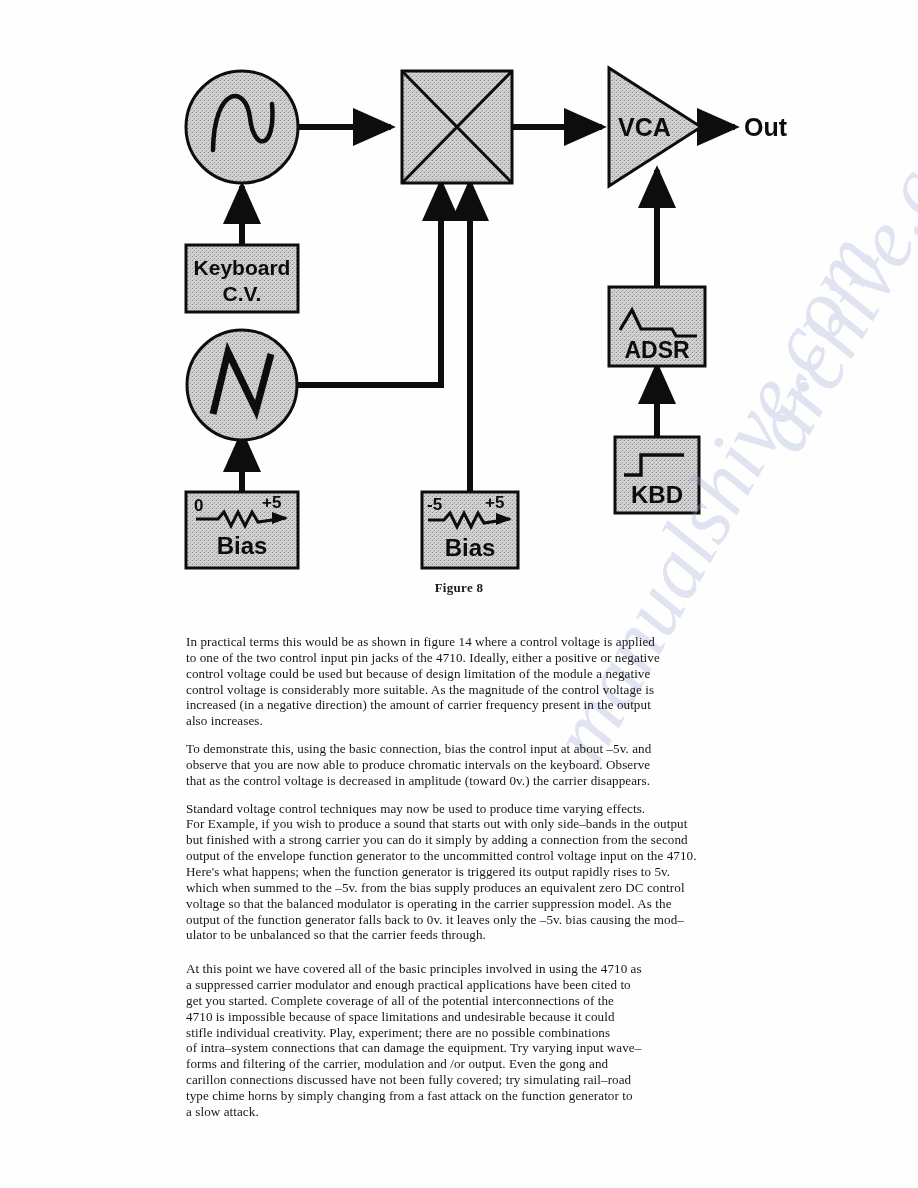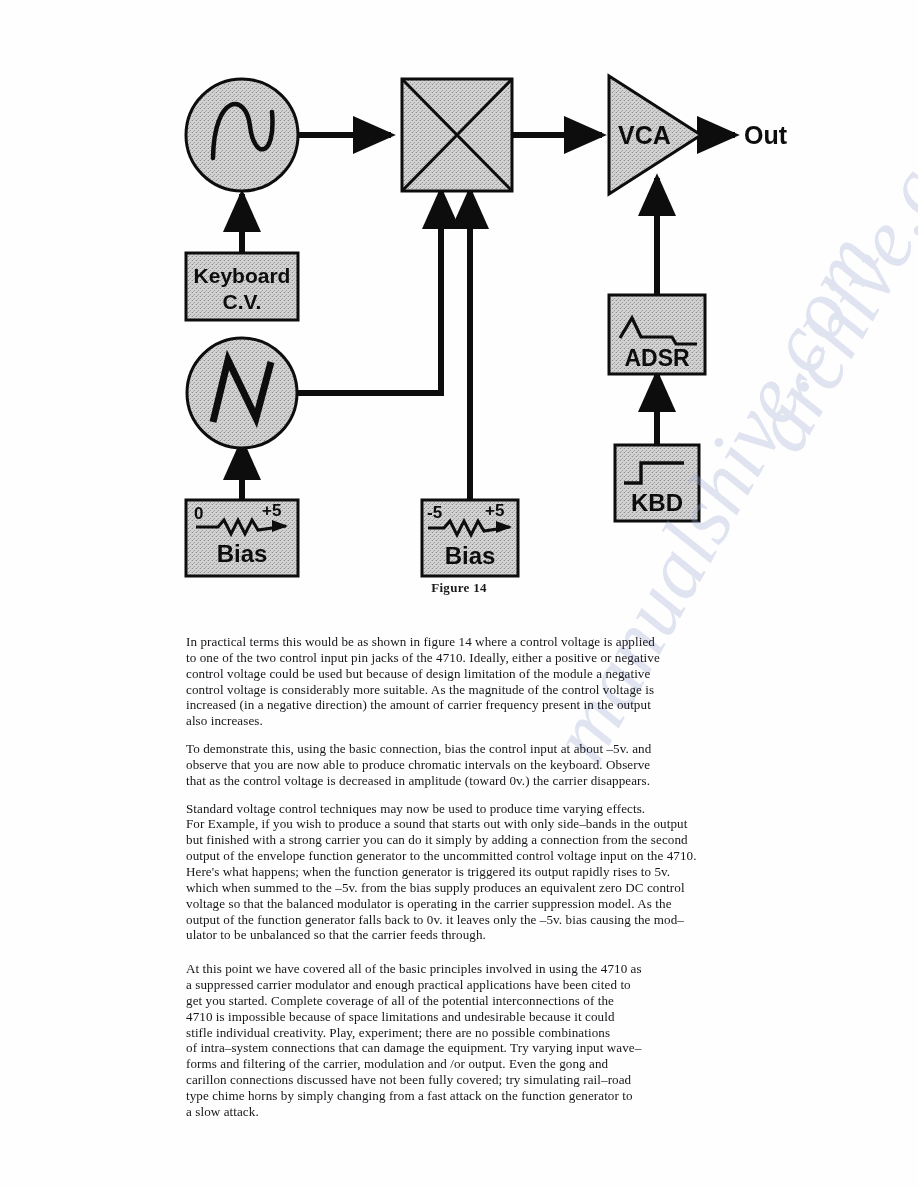--- a/index.html
+++ b/index.html
@@ -21,21 +21,21 @@
   .page {
     position: absolute;
     inset: 0;
     background: #fefefe;
   }
 
   
   .diagram {
     position: absolute;
     left: 0;
-    top: 8px;
+    top: 0;
     width: 804px;
     height: 600px;
   }
   .diagram svg { display: block; }
 
   .fig-caption {
     position: absolute;
     left: 0;
     top: 580px;
     width: 918px;
@@ -196,21 +196,21 @@
         <rect x="422" y="492" width="96" height="76" fill="url(#stipple)" stroke="#0d0d0d" stroke-width="3"></rect>
         <text class="tiny" x="427" y="510" font-size="17">-5</text>
         <text class="tiny" x="485" y="508" font-size="17">+5</text>
         <path d="M428,520 L444,520 L450,513 L457,527 L464,513 L471,527 L478,513 L484,523 L510,519" fill="none" stroke="#0d0d0d" stroke-width="3" stroke-linejoin="miter"></path>
         <path d="M496,513 L512,519 L496,525 Z" fill="#0d0d0d"></path>
         <text class="blk" x="470" y="556" font-size="24" text-anchor="middle">Bias</text>
       </g>
     </svg>
   </div>
 
-  <div class="fig-caption">Figure 14</div>
+  <div class="fig-caption">Figure 8</div>
 
   <div class="watermark">
     <div class="wm-text wm-a">archive.com</div>
     <div class="wm-text wm-b">manualshive.com</div>
   </div>
 
   <div class="body-copy">
     <p class="para">In practical terms this would be as shown in figure 14 where a control voltage is applied
 to one of the two control input pin jacks of the 4710.  Ideally, either a positive or negative
 control voltage could be used but because of design limitation of the module a negative

